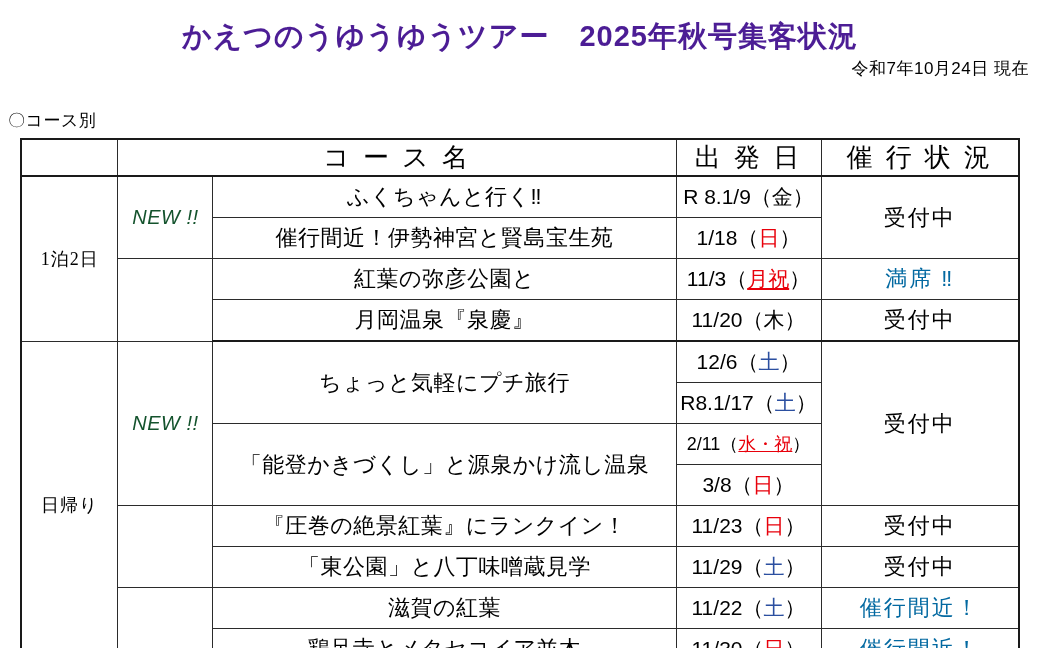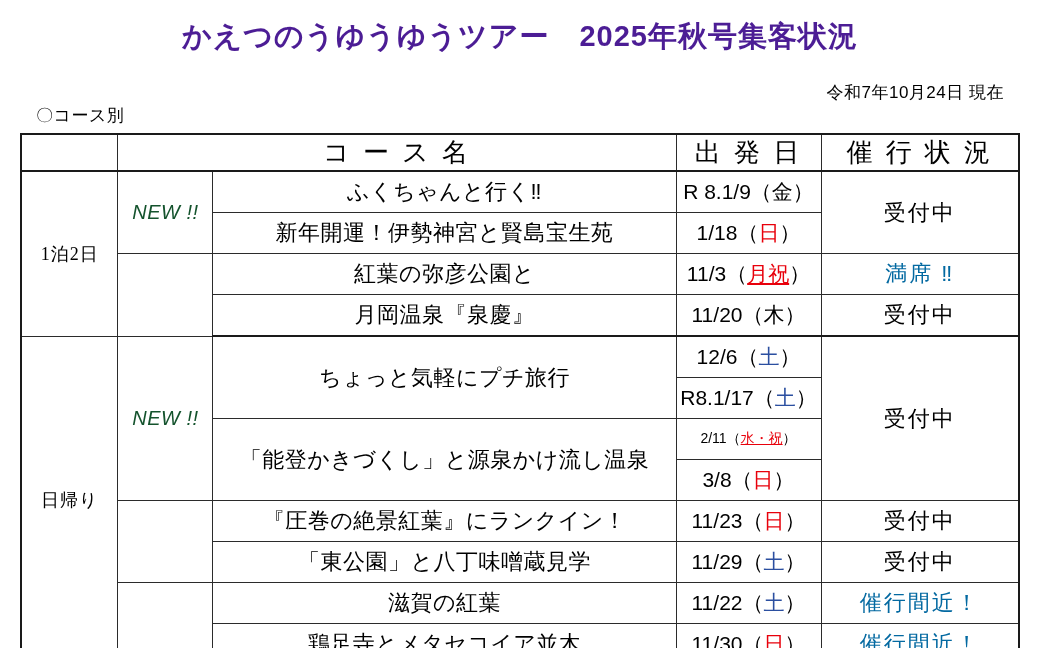--- a/index.html
+++ b/index.html
@@ -22,29 +22,28 @@
     font-weight: bold;
     font-size: 29px;
     letter-spacing: 1px;
     margin-top: 17px;
     white-space: pre;
   }
 
   .asof {
     text-align: right;
     font-size: 17px;
-    margin-top: 24px;
-    padding-right: 36px;
+    padding-right: 11px;
     letter-spacing: 0.5px;
   }
 
   .section-label {
     font-size: 17px;
-    margin-top: 0;
-    padding-left: 36px;
+    margin-top: 29px;
+    padding-left: 8px;
     letter-spacing: 0.5px;
   }
 
   table.main {
     border-collapse: collapse;
     margin: 6px auto 0 auto;
     width: 1000px;
     table-layout: fixed;
   }
 
@@ -94,21 +93,21 @@
     line-height: 1.45;
   }
 
   .date-cell {
     font-size: 21px;
     letter-spacing: 0px;
     height: 40px;
     white-space: nowrap;
   }
   .date-cell.small {
-    font-size: 14px;
+    font-size: 18px;
     text-align: center;
   }
 
   .status-cell {
     font-size: 22px;
     letter-spacing: 2px;
   }
   .red-bold { color: #0369a1; font-weight: bold; }
 
   .sat { color: #2b4fa0; }
@@ -144,21 +143,21 @@
   <tbody>
 
     <tr>
       <td class="cat-cell" rowspan="4">1泊2日</td>
       <td class="new-badge" rowspan="2">NEW !!</td>
       <td class="name-cell">ふくちゃんと行く‼</td>
       <td class="date-cell">R 8.1/9（金）</td>
       <td class="status-cell" rowspan="2">受付中</td>
     </tr>
     <tr>
-      <td class="name-cell" style="border-top:0;">新年開運！伊勢神宮と賢島宝生苑</td>
+      <td class="name-cell" style="border-top:0;">催行間近！伊勢神宮と賢島宝生苑</td>
       <td class="date-cell"><span>1/18（</span><span class="sun">日</span><span>）</span></td>
     </tr>
 
     <tr>
       <td rowspan="2"></td>
       <td class="name-cell">紅葉の弥彦公園と</td>
       <td class="date-cell"><span>11/3（</span><span class="hol">月祝</span><span>）</span></td>
       <td class="status-cell red-bold">満席 ‼</td>
     </tr>
     <tr>

